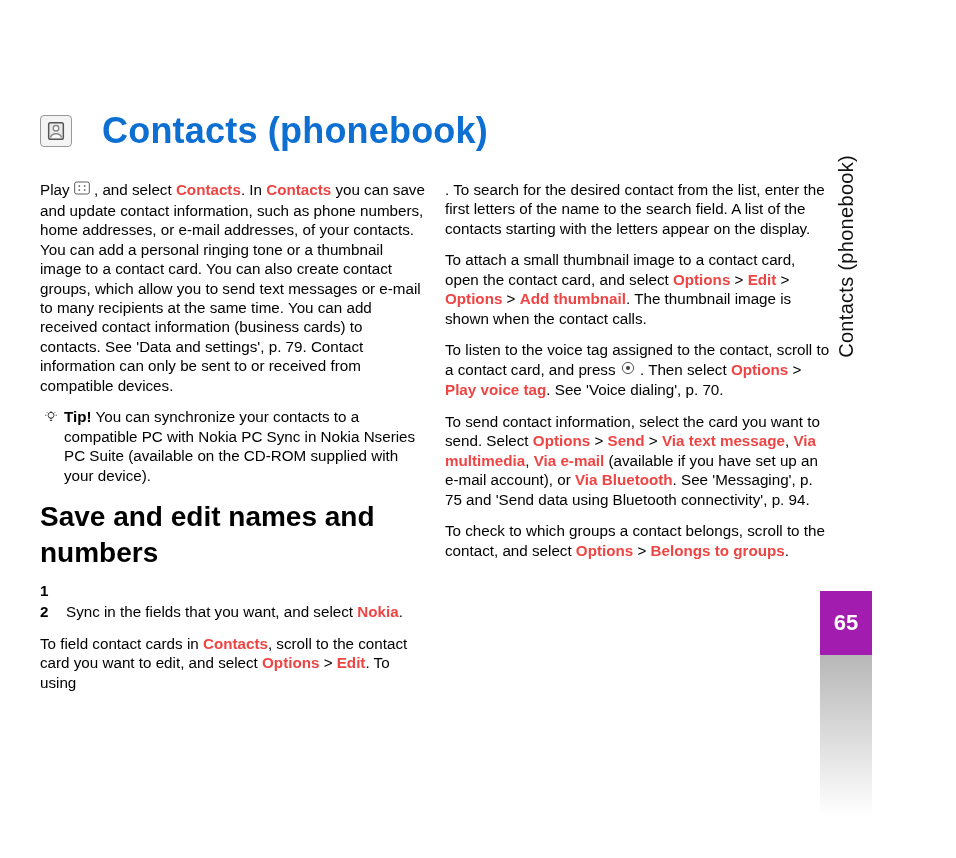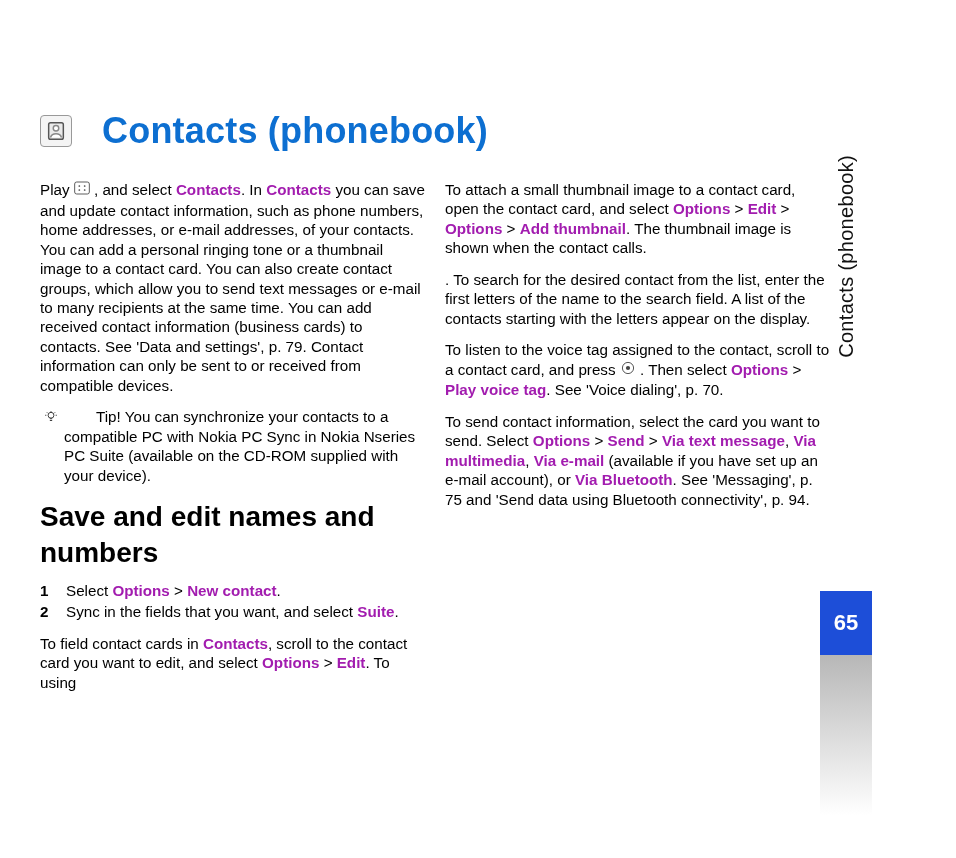--- a/index.html
+++ b/index.html
@@ -37,33 +37,33 @@
   .columns {
     display: flex;
     gap: 18px;
   }
   .col {
     width: 416px;
     font-size: 15.2px;
     line-height: 1.28;
   }
   .col p { margin-bottom: 12px; }
-  .link { color: #a21caf; font-weight: 700; }
+  .link { color: #ef4444; font-weight: 700; }
   .gt { color: #000; }
   .tip-row {
     display: flex;
     align-items: flex-start;
     gap: 6px;
     margin: 6px 0 14px 0;
     padding-left: 4px;
   }
   .tip-row .tip-icon { flex-shrink: 0; margin-top: 2px; }
   .tip-row .tip-icon svg { width: 14px; height: 14px; }
   .tip-text { flex: 1; }
-  .tip-label { font-weight: 400; margin-left: 32px; }
+  .tip-label { font-weight: 700; }
   h2.subheading {
     font-size: 28px;
     font-weight: 700;
     margin: 14px 0 10px 0;
   }
   ol.steps {
     list-style: none;
     margin: 0 0 12px 0;
   }
   ol.steps li {
@@ -102,21 +102,21 @@
   .side-label {
     writing-mode: vertical-rl;
     transform: rotate(180deg);
     font-size: 20px;
     color: #111;
     letter-spacing: 0.3px;
   }
   .side-page-wrap {
     width: 52px;
     height: 64px;
-    background: #1d4ed8;
+    background: #a21caf;
     display: flex;
     align-items: center;
     justify-content: center;
   }
   .side-page-num {
     color: #fff;
     font-weight: 700;
     font-size: 22px;
   }
   .side-fade {
@@ -166,58 +166,58 @@
         <div class="tip-text">
           <span class="tip-label">Tip!</span><span> You can synchronize your contacts to a compatible PC with Nokia PC Sync in Nokia Nseries PC Suite (available on the CD-ROM supplied with your device).</span>
         </div>
       </div>
 
       <h2 class="subheading">Save and edit names and numbers</h2>
 
       <ol class="steps">
         <li>
           <span class="num">1</span>
-          <span>
-            <span>Select </span><span class="link">Options</span><span class="gt"> &gt; </span><span class="link">New contact</span><span>.</span>
-          </span>
         </li>
         <li>
           <span class="num">2</span>
           <span>
-            <span>Sync in the fields that you want, and select </span><span class="link">Suite</span><span>.</span>
+            <span>Sync in the fields that you want, and select </span><span class="link">Nokia</span><span>.</span>
           </span>
         </li>
       </ol>
 
       <p>
         <span>To field contact cards in </span><span class="link">Contacts</span><span>, scroll to the contact card you want to edit, and select </span><span class="link">Options</span><span class="gt"> &gt; </span><span class="link">Edit</span><span>. To using </span>
       </p>
     </div>
 
     <div class="col">
       <p>
+        <span>. To search for the desired contact from the list, enter the first letters of the name to the search field. A list of the contacts starting with the letters appear on the display.</span>
+      </p>
+
+      <p>
         <span>To attach a small thumbnail image to a contact card, open the contact card, and select </span><span class="link">Options</span><span class="gt"> &gt; </span><span class="link">Edit</span><span class="gt"> &gt; </span><span class="link">Options</span><span class="gt"> &gt; </span><span class="link">Add thumbnail</span><span>. The thumbnail image is shown when the contact calls.</span>
-      </p>
-
-      <p>
-        <span>. To search for the desired contact from the list, enter the first letters of the name to the search field. A list of the contacts starting with the letters appear on the display.</span>
       </p>
 
       <p>
         <span>To listen to the voice tag assigned to the contact, scroll to a contact card, and press </span><span class="inline-icon"><svg viewBox="0 0 20 20">
               <circle cx="10" cy="10" r="8" fill="#fff" stroke="#444" stroke-width="1.3"></circle>
               <circle cx="10" cy="10" r="3" fill="#444"></circle>
             </svg></span><span> . Then select </span><span class="link">Options</span><span class="gt"> &gt; </span><span class="link">Play voice tag</span><span>. See 'Voice dialing', p. 70.</span>
       </p>
 
       <p>
         <span>To send contact information, select the card you want to send. Select </span><span class="link">Options</span><span class="gt"> &gt; </span><span class="link">Send</span><span class="gt"> &gt; </span><span class="link">Via text message</span><span>, </span><span class="link">Via multimedia</span><span>, </span><span class="link">Via e-mail</span><span> (available if you have set up an e-mail account), or </span><span class="link">Via Bluetooth</span><span>. See 'Messaging', p. 75 and 'Send data using Bluetooth connectivity', p. 94.</span>
       </p>
 
 
+      <p>
+        <span>To check to which groups a contact belongs, scroll to the contact, and select </span><span class="link">Options</span><span class="gt"> &gt; </span><span class="link">Belongs to groups</span><span>.</span>
+      </p>
     </div>
 
   </div>
 
   <div class="side-tab">
     <div class="side-label-wrap">
       <div class="side-label">Contacts (phonebook)</div>
     </div>
     <div class="side-page-wrap">
       <div class="side-page-num">65</div>

